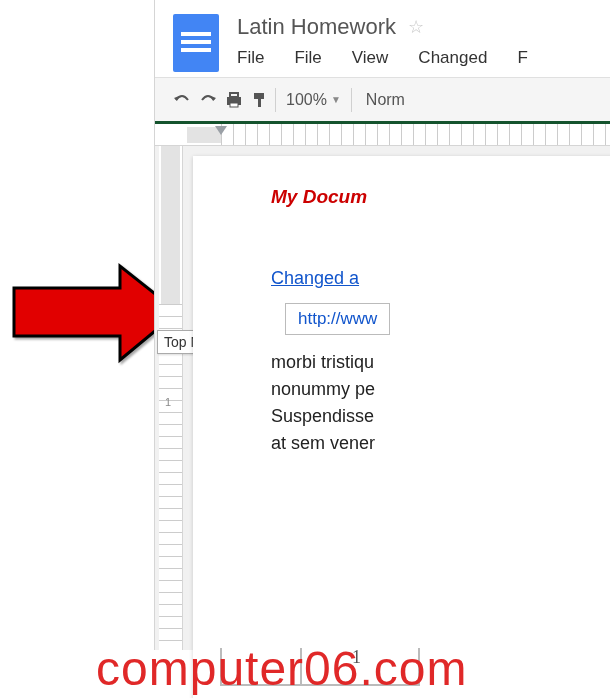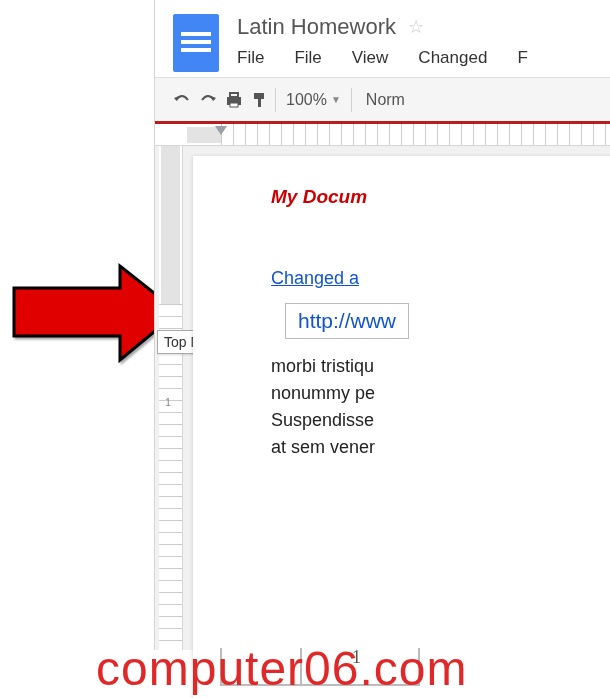--- a/index.html
+++ b/index.html
@@ -62,21 +62,21 @@
     margin-top: 8px;
     display: flex;
     gap: 30px;
     font-size: 17px;
     color: #333;
   }
   .menubar span { cursor: pointer; }
   .toolbar {
     height: 46px;
     background: #f5f5f5;
-    border-bottom: 3px solid #b91c1c;
+    border-bottom: 3px solid #14532d;
     display: flex;
     align-items: center;
     padding-left: 16px;
     gap: 4px;
     font-size: 16px;
     color: #555;
   }
   .tb-btn { width: 22px; height: 22px; display: flex; align-items: center; justify-content: center; }
   .tb-sep { width: 1px; height: 24px; background: #d0d0d0; }
   .tb-zoom { display: flex; align-items: center; gap: 4px; padding: 0 6px; }
@@ -170,21 +170,21 @@
     color: #1155cc;
     font-size: 18px;
     text-decoration: underline;
     margin-bottom: 14px;
   }
   .url-box {
     border: 1px solid #bbb;
     display: inline-block;
     padding: 5px 12px;
     color: #1155cc;
-    font-size: 21px;
+    font-size: 17px;
     margin-bottom: 14px;
     margin-left: 14px;
   }
   .body-text {
     font-size: 18px;
     color: #222;
     line-height: 1.5;
   }
   .resize-cursor {
     position: absolute;

